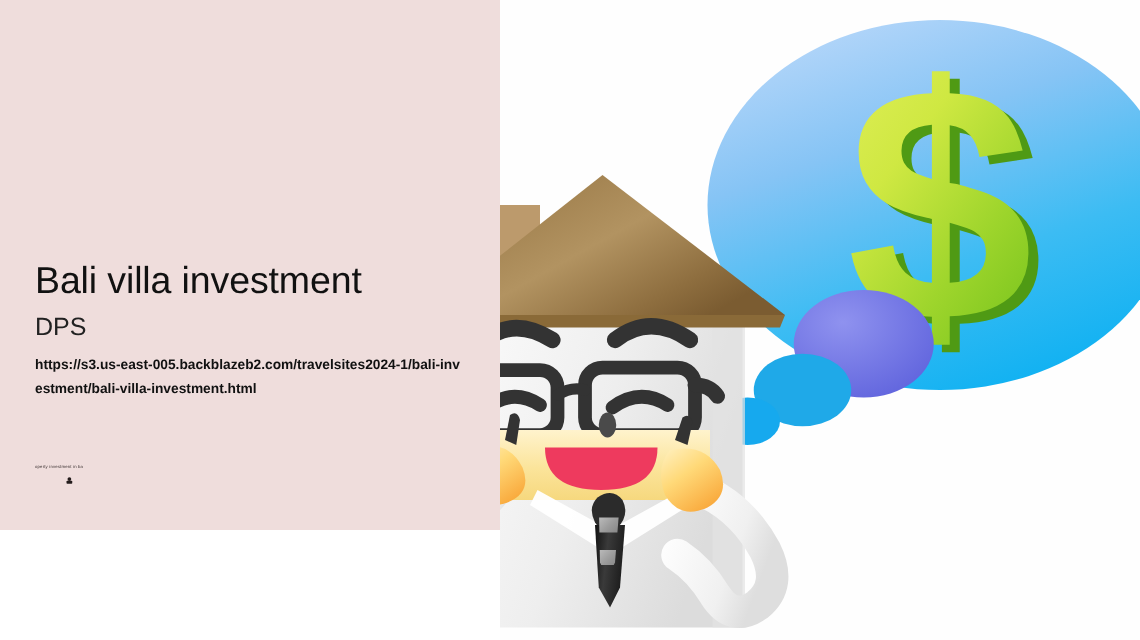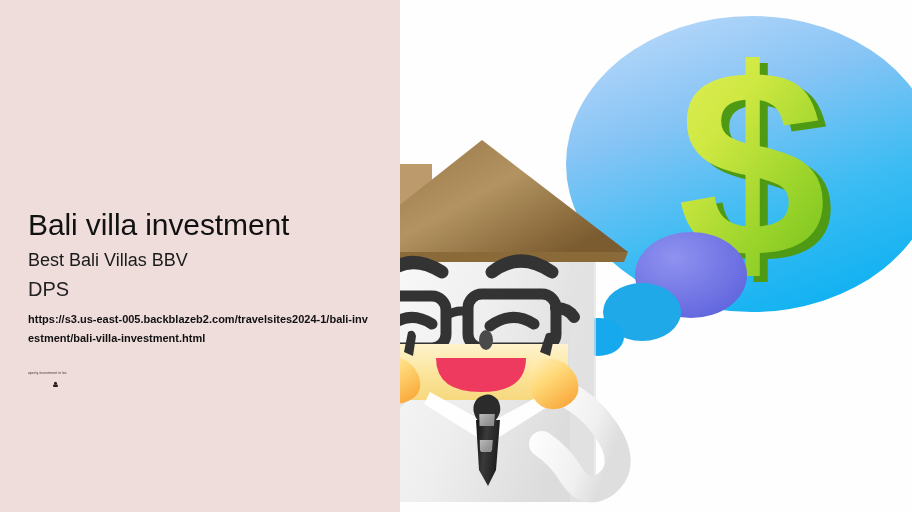--- a/index.html
+++ b/index.html
@@ -18,21 +18,21 @@
     overflow: hidden;
     background: #ffffff;
   }
 
   
   .info-panel {
     position: absolute;
     left: 0;
     top: 0;
     width: 400px;
-    height: 512px;
+    height: 424px;
     background: #efdddc;
     overflow: hidden;
   }
   .info-inner {
     position: absolute;
     left: 28px;
     top: 208px;
     width: 352px;
   }
   .page-title {
@@ -106,21 +106,20 @@
 </head>
 <body>
 
 <div class="page">
 
   <div class="info-panel">
 
     <div class="info-inner">
       <h1 class="page-title">Bali villa investment</h1>
 
-      <div class="site-name">Best Bali Villas BBV</div>
 
       <div class="site-code">DPS</div>
 
       <div class="url-text">https://s3.us-east-005.backblazeb2.com/travelsites2024-1/bali-investment/bali-villa-investment.html</div>
     </div>
 
     <div class="micro-block">
       <div class="micro-text">operty investment in ba</div>
       <div class="micro-icon">
         <svg width="7" height="7" viewBox="0 0 7 7" aria-hidden="true">

